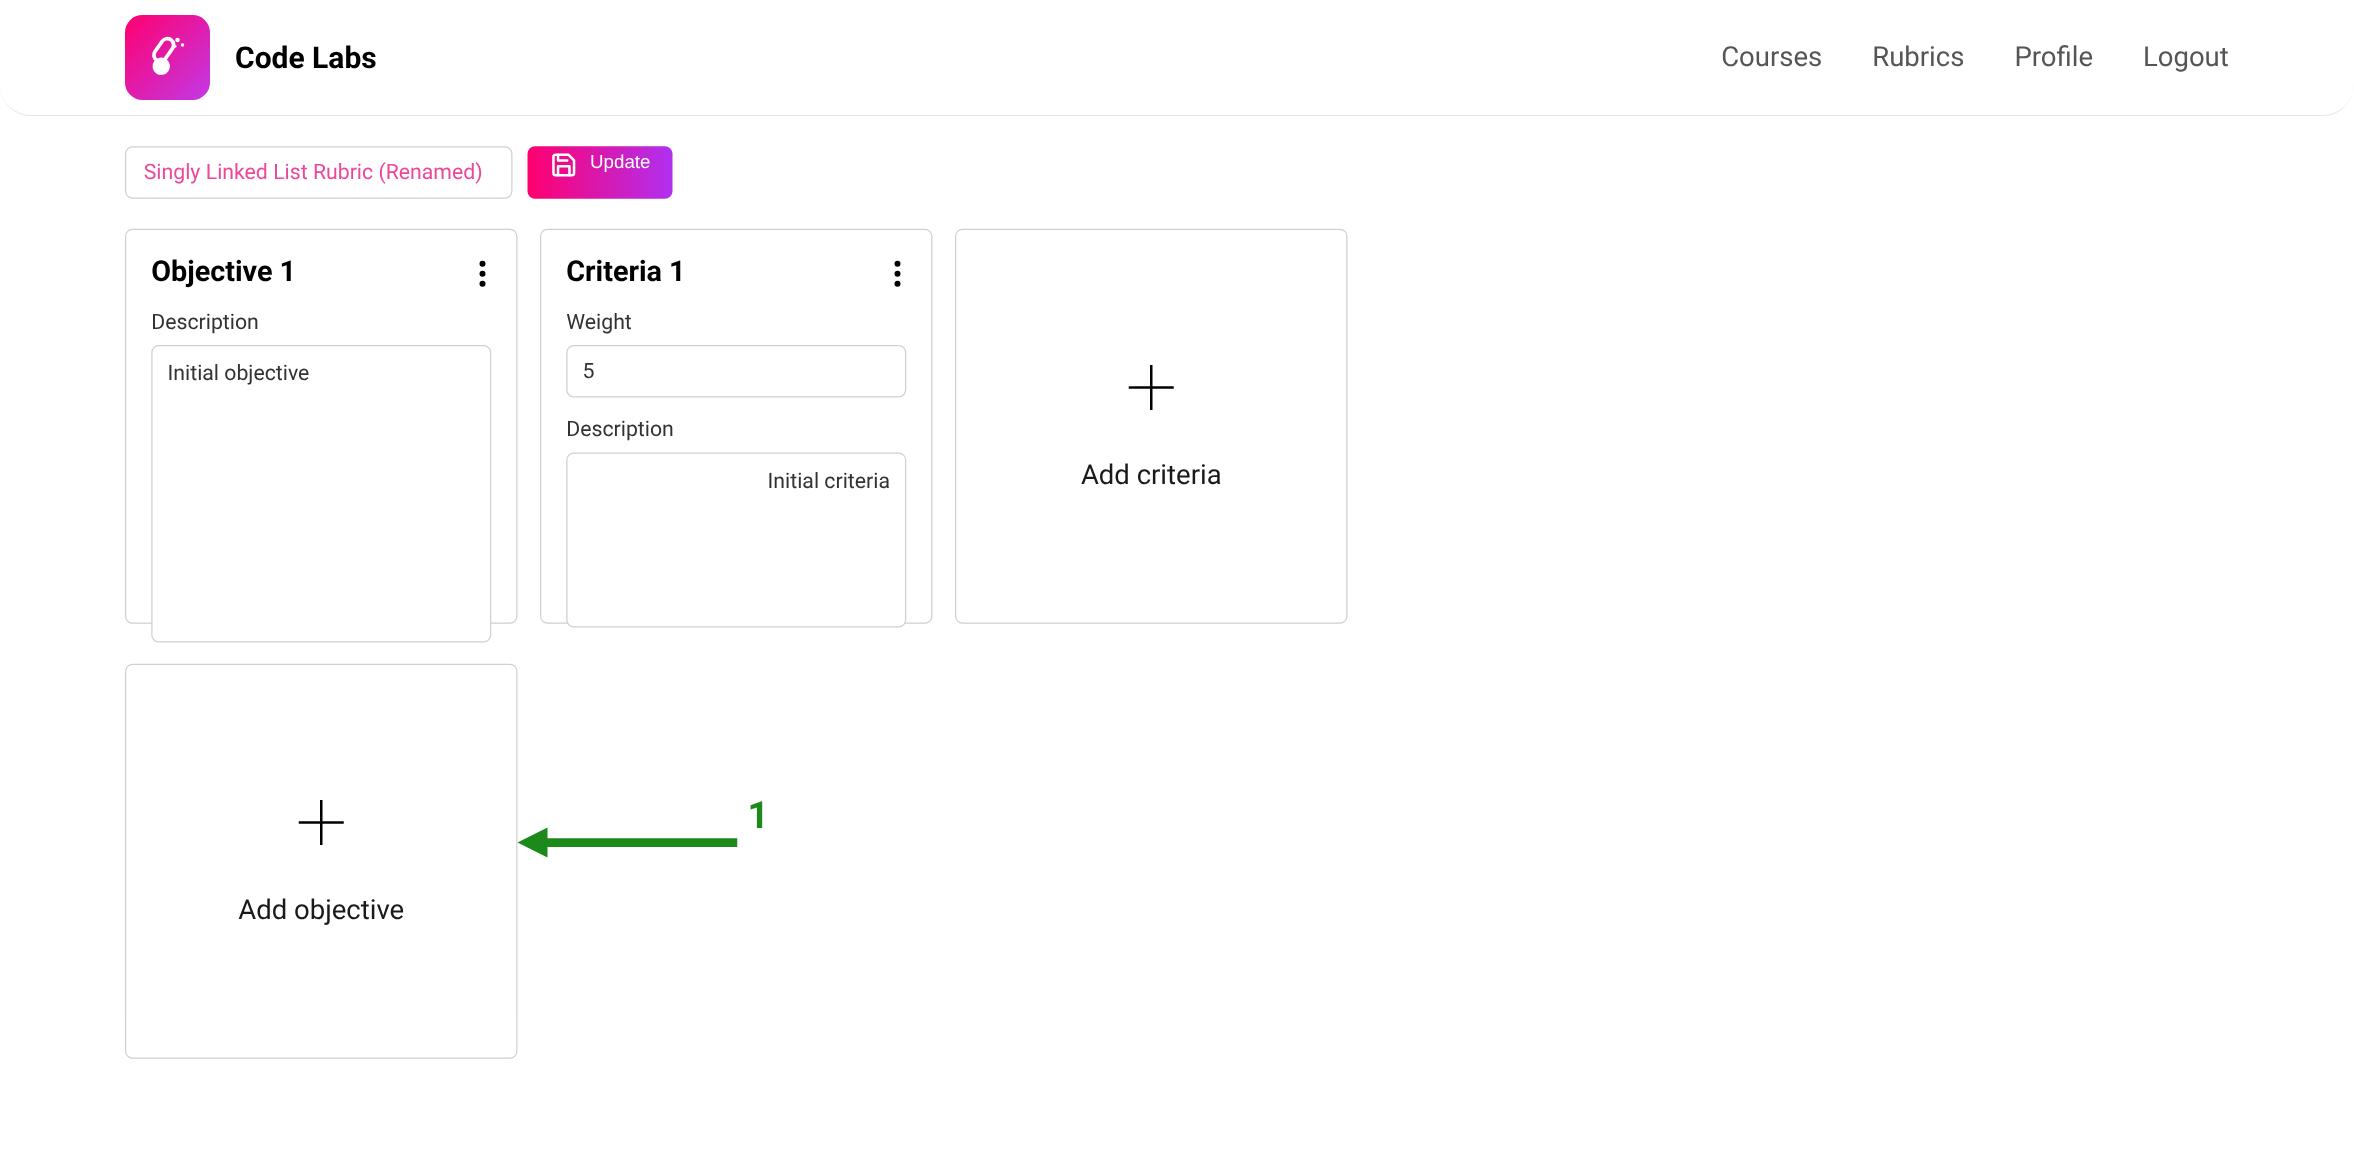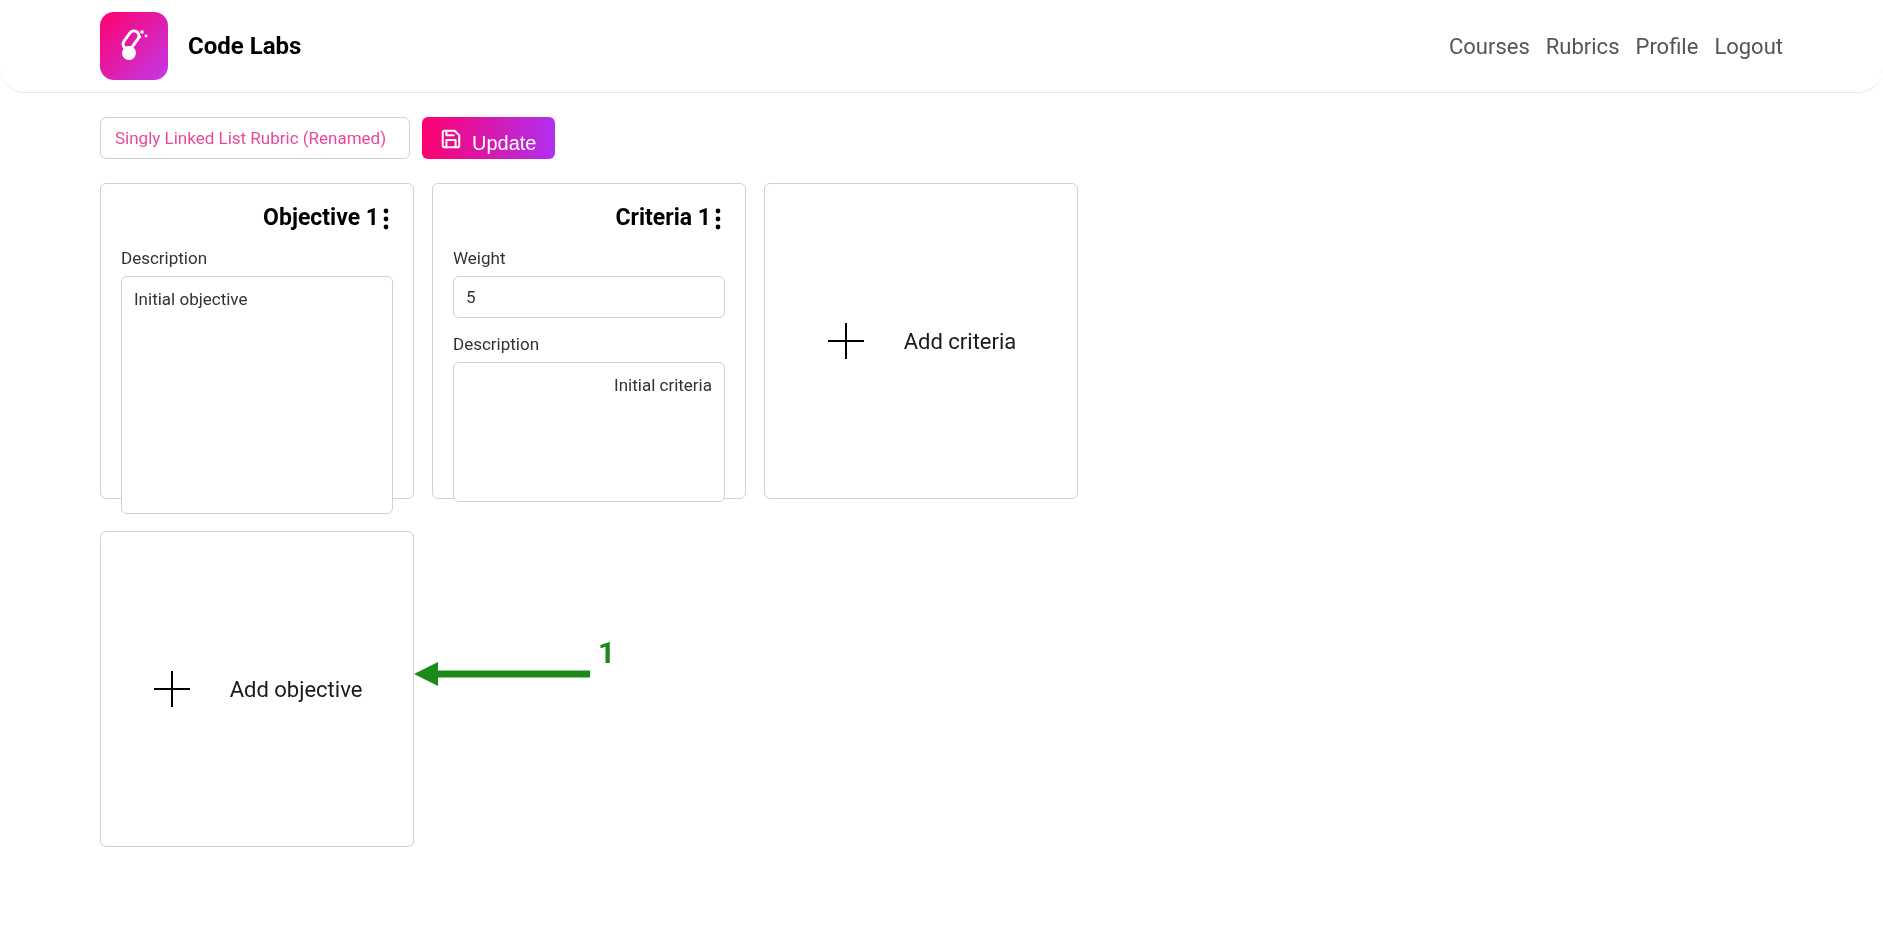--- a/index.html
+++ b/index.html
@@ -34,21 +34,21 @@
       align-items: center;
       justify-content: center;
     }
     .brand-name {
       font-size: 24px;
       font-weight: 700;
       color: #000;
     }
     .nav {
       display: flex;
-      gap: 16px;
+      gap: 40px;
       margin-left: 24px;
     }
     .nav-item {
       font-size: 22px;
       color: #555;
       cursor: pointer;
     }
     .content {
       padding: 24px 100px;
     }
@@ -61,46 +61,46 @@
       border: 1px solid #d0d0d0;
       border-radius: 6px;
       padding: 10px 14px;
       font-size: 17px;
       width: 310px;
       color: #ec4899;
       font-family: inherit;
     }
     .update-btn {
       display: flex;
-      align-items: flex-end;
+      align-items: flex-start;
       gap: 10px;
       border: none;
       border-radius: 6px;
       padding: 4px 18px;
       background: linear-gradient(90deg, #ff006e 0%, #b030f0 100%);
       color: #fff;
-      font-size: 20px;
+      font-size: 15px;
       cursor: pointer;
     }
     .row {
       display: flex;
       gap: 18px;
       margin-bottom: 32px;
     }
     .card {
       width: 314px;
       height: 316px;
       border: 1px solid #d0d0d0;
       border-radius: 6px;
       padding: 20px;
       position: relative;
     }
     .card-header {
       display: flex;
-      justify-content: flex-end;
+      justify-content: space-between;
       align-items: flex-start;
       margin-bottom: 10px;
     }
     .card-title {
       font-size: 23px;
       font-weight: 700;
       color: #000;
     }
     .kebab {
       cursor: pointer;
@@ -134,21 +134,21 @@
       border: 1px solid #d0d0d0;
       border-radius: 6px;
       padding: 10px 12px;
       font-size: 17px;
       font-family: inherit;
       color: #333;
       margin-bottom: 16px;
     }
     .add-card {
       display: flex;
-      flex-direction: row;
+      flex-direction: column;
       align-items: center;
       justify-content: center;
       gap: 38px;
       cursor: pointer;
     }
     .add-card-label {
       font-size: 22px;
       color: #1a1a1a;
     }
     .plus-icon svg {

